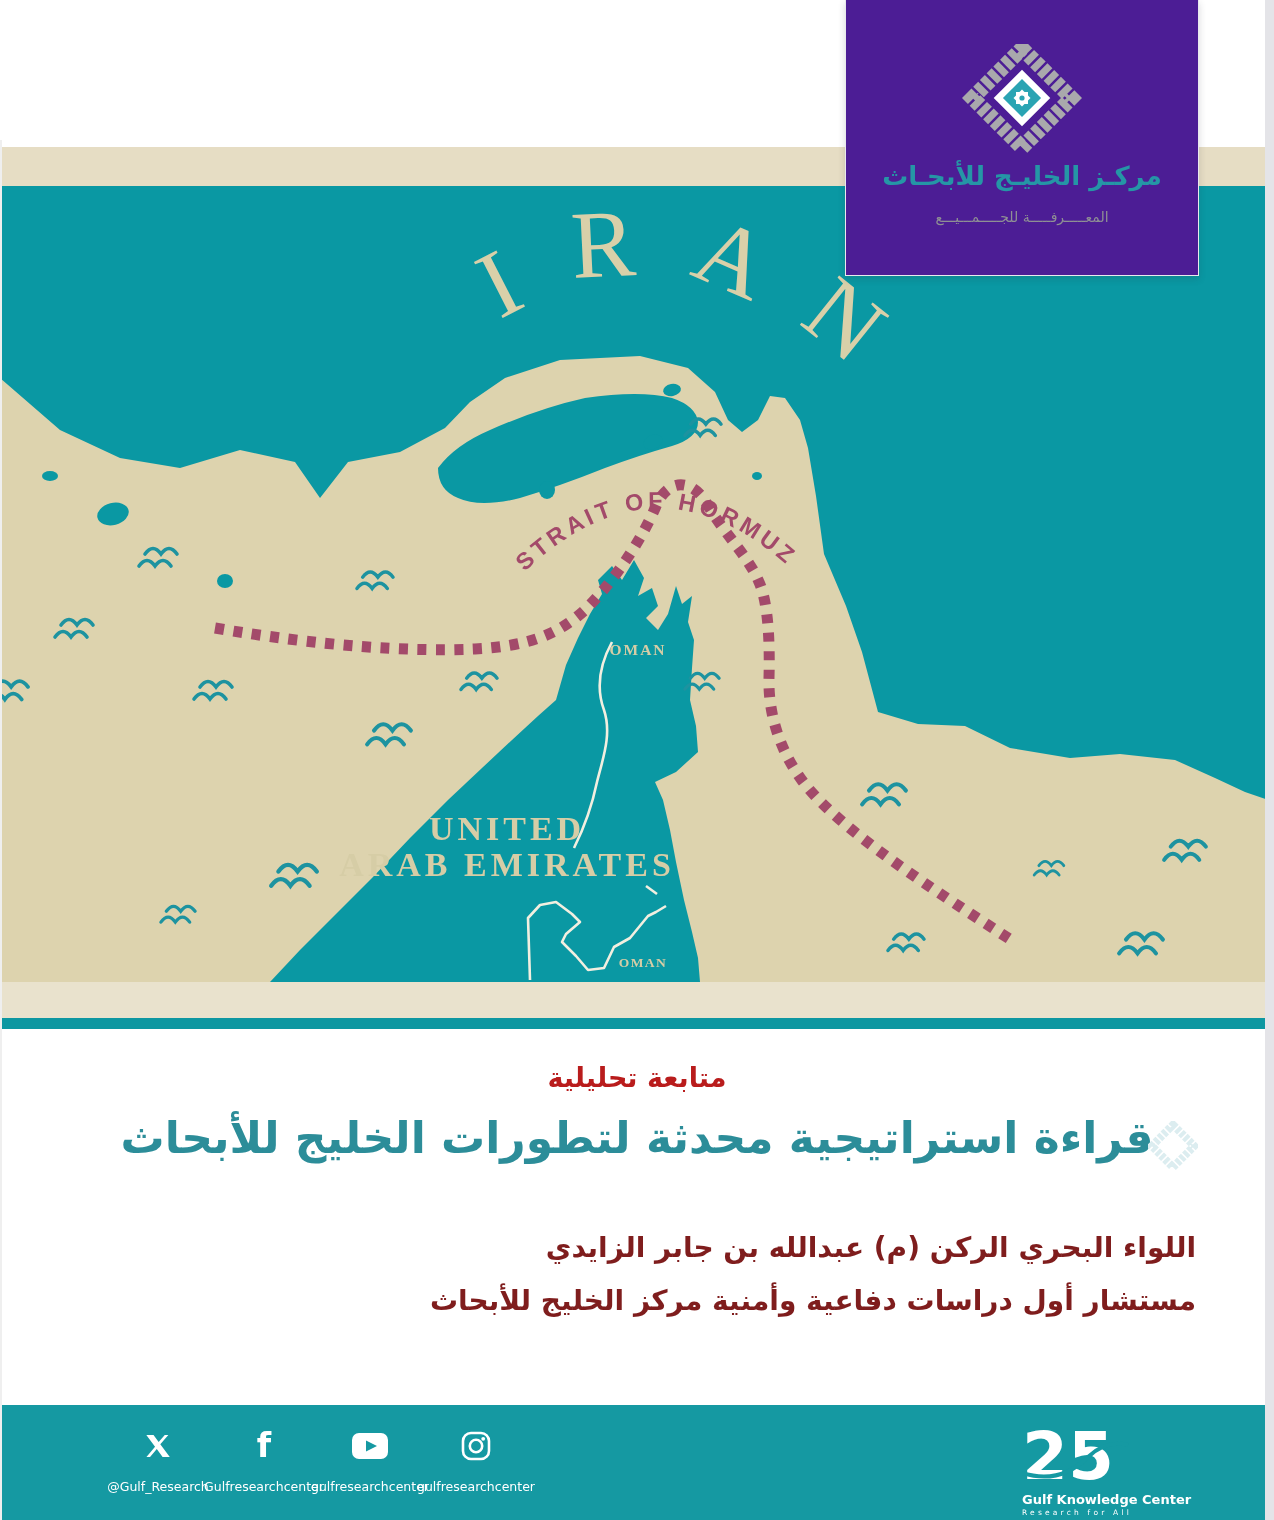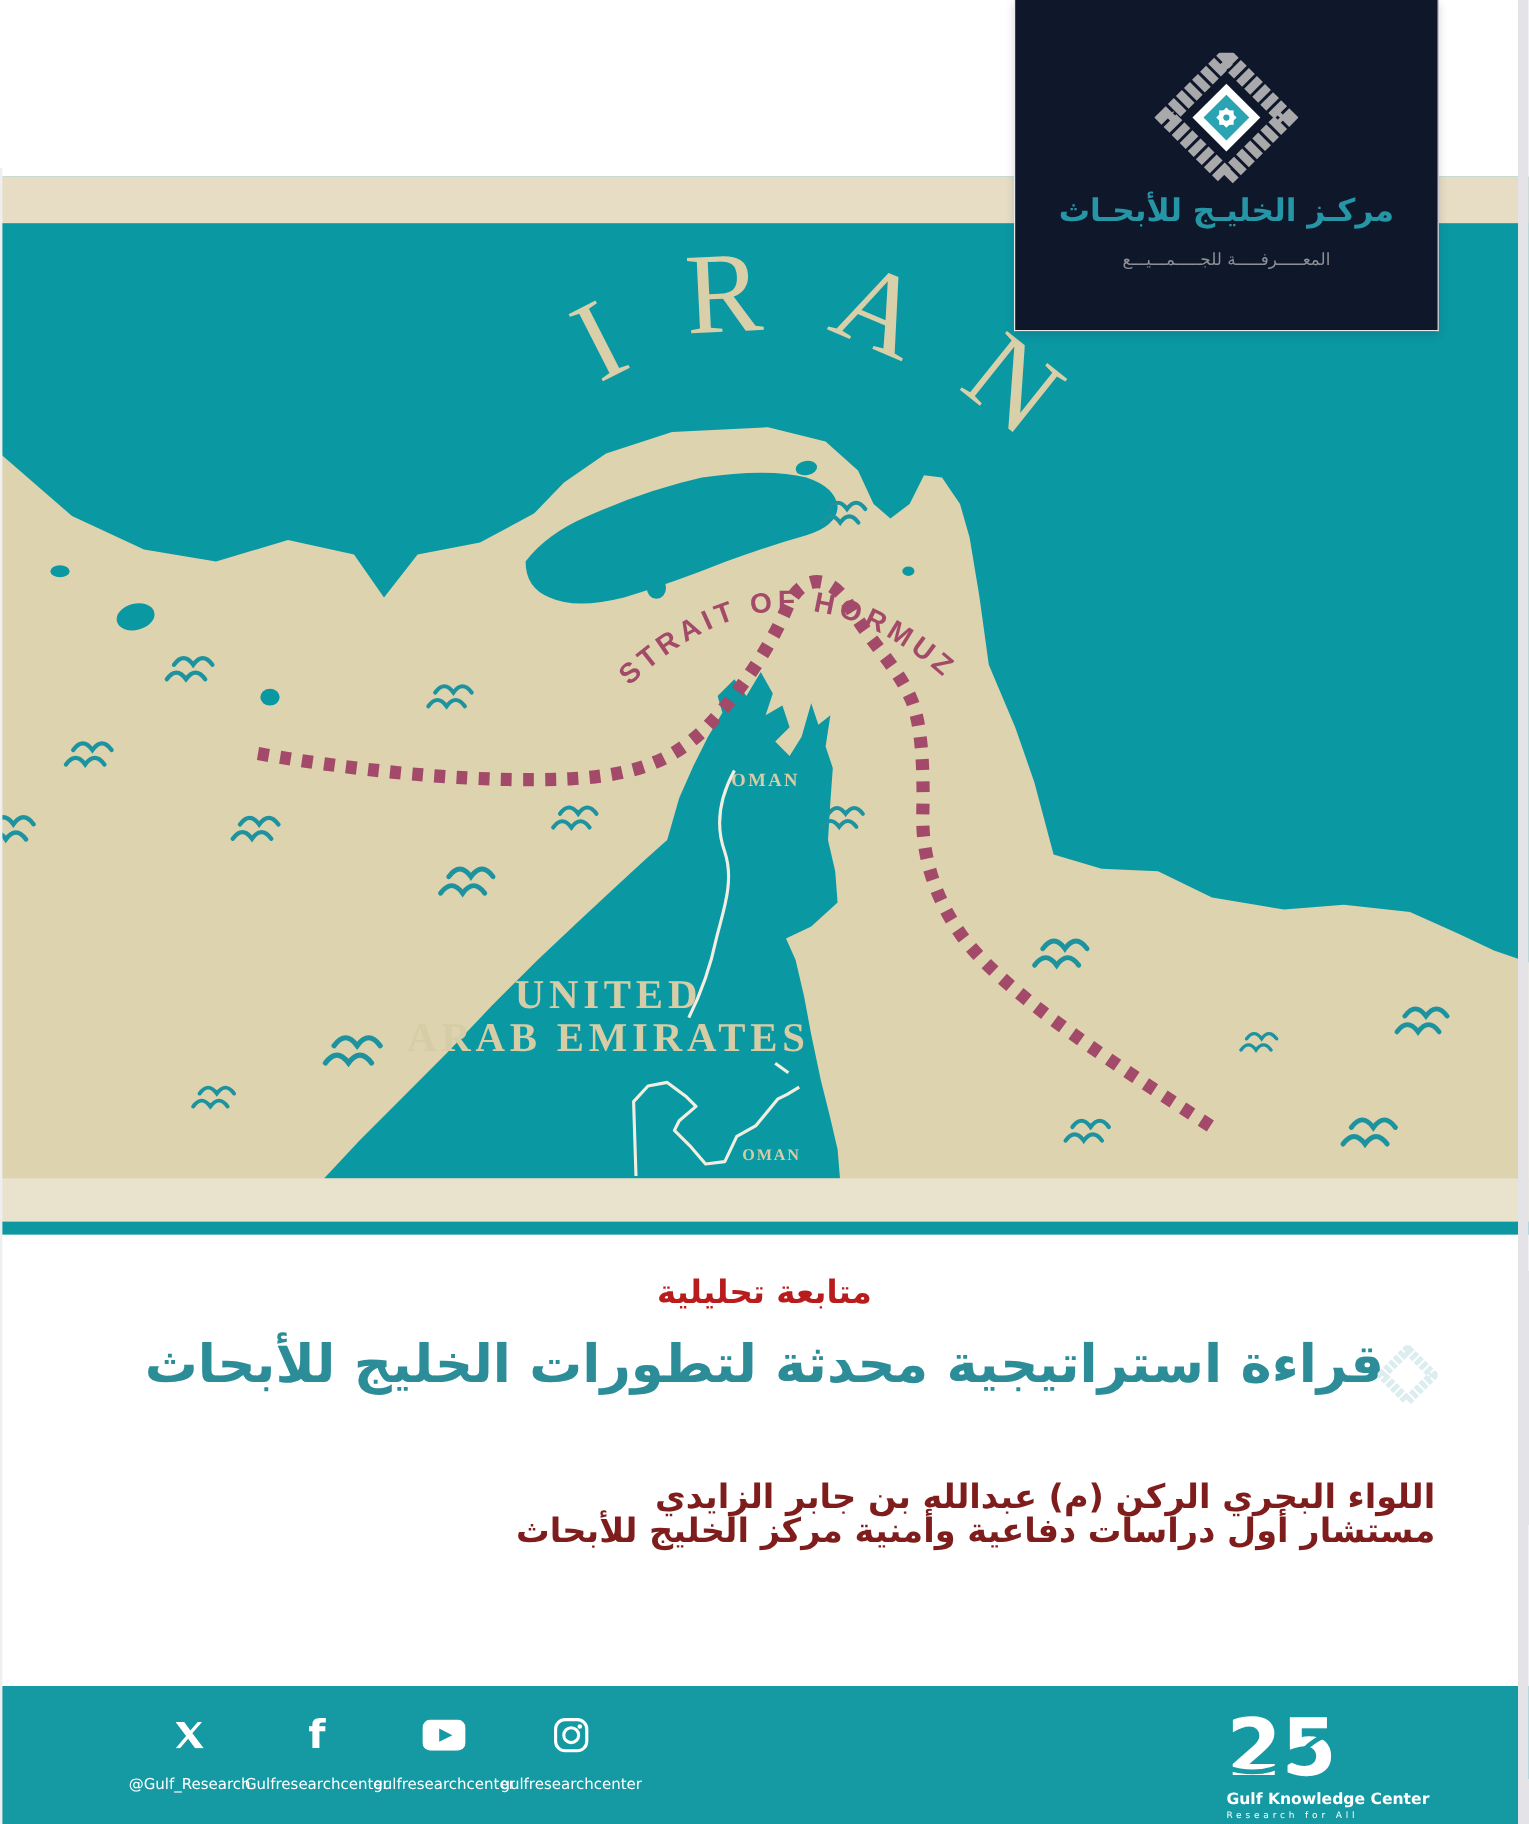--- a/index.html
+++ b/index.html
@@ -2,38 +2,38 @@
 <html><head>
 <meta charset="utf-8">
 <style>
   html,body{margin:0;padding:0;background:#ffffff;}
   #page{position:relative;width:1274px;height:1520px;overflow:hidden;background:#ffffff;
         font-family:"DejaVu Sans",sans-serif;}
   
   .top-band{position:absolute;left:0;top:0;width:100%;height:147px;background:#ffffff;}
   .map-wrap{position:absolute;left:0;top:147px;width:1274px;height:871px;}
   
-  .brand-card{position:absolute;left:845px;top:0;width:352px;height:275px;background:#0f172a;
+  .brand-card{position:absolute;left:845px;top:0;width:352px;height:275px;background:#4c1d95;
       border:1px solid #e9e9ed;border-top:none;box-shadow:0 3px 7px rgba(40,40,60,.18);
       display:flex;flex-direction:column;align-items:center;z-index:30;}
   .brand-emblem{margin-top:44px;}
   .brand-title{margin-top:6px;color:#2596a6;font-size:26px;font-weight:bold;direction:rtl;line-height:1.1;}
   .brand-subtitle{margin-top:18px;color:#8f9094;font-size:14px;direction:rtl;letter-spacing:1px;}
   
   .teal-bar{position:absolute;left:0;top:1018px;width:100%;height:11px;background:#0d97a1;}
   
   .content{position:absolute;left:0;top:1029px;width:100%;height:376px;background:#ffffff;}
   .kicker{position:absolute;left:0;top:33px;width:100%;text-align:center;color:#b91c1c;
       font-size:27px;font-weight:600;direction:rtl;}
   .headline{position:absolute;left:0;top:83px;width:100%;text-align:center;color:#2c8d99;
       font-size:44px;font-weight:bold;direction:rtl;}
   .watermark{position:absolute;left:1148px;top:92px;}
   .authors{position:absolute;right:78px;top:205px;text-align:right;direction:rtl;color:#7f1d1d;}
   .author-name{font-size:28px;font-weight:bold;line-height:1.0;}
-  .author-title{font-size:28px;font-weight:bold;line-height:1.0;}
+  .author-title{font-size:28px;font-weight:bold;margin-top:25px;line-height:1.0;}
   
   .footer{position:absolute;left:0;top:1405px;width:100%;height:115px;background:#1599a2;}
   .socials{position:absolute;left:112px;top:24px;display:flex;gap:14px;}
   .social-col{display:flex;flex-direction:column;align-items:center;width:92px;}
   .social-icon{height:34px;display:flex;align-items:center;justify-content:center;}
   .social-handle{margin-top:16px;color:#ffffff;font-size:12.5px;white-space:nowrap;}
   .fb-f{color:#ffffff;font-size:33px;font-weight:bold;line-height:30px;font-family:"DejaVu Sans",sans-serif;}
   .logo25{position:absolute;left:1022px;top:20px;width:110px;text-align:left;}
   .logo25 .org{color:#ffffff;font-size:13px;font-weight:bold;margin-top:1px;white-space:nowrap;}
   .logo25 .tagline{color:#ffffff;font-size:7.5px;letter-spacing:3.2px;margin-top:1px;white-space:nowrap;}

